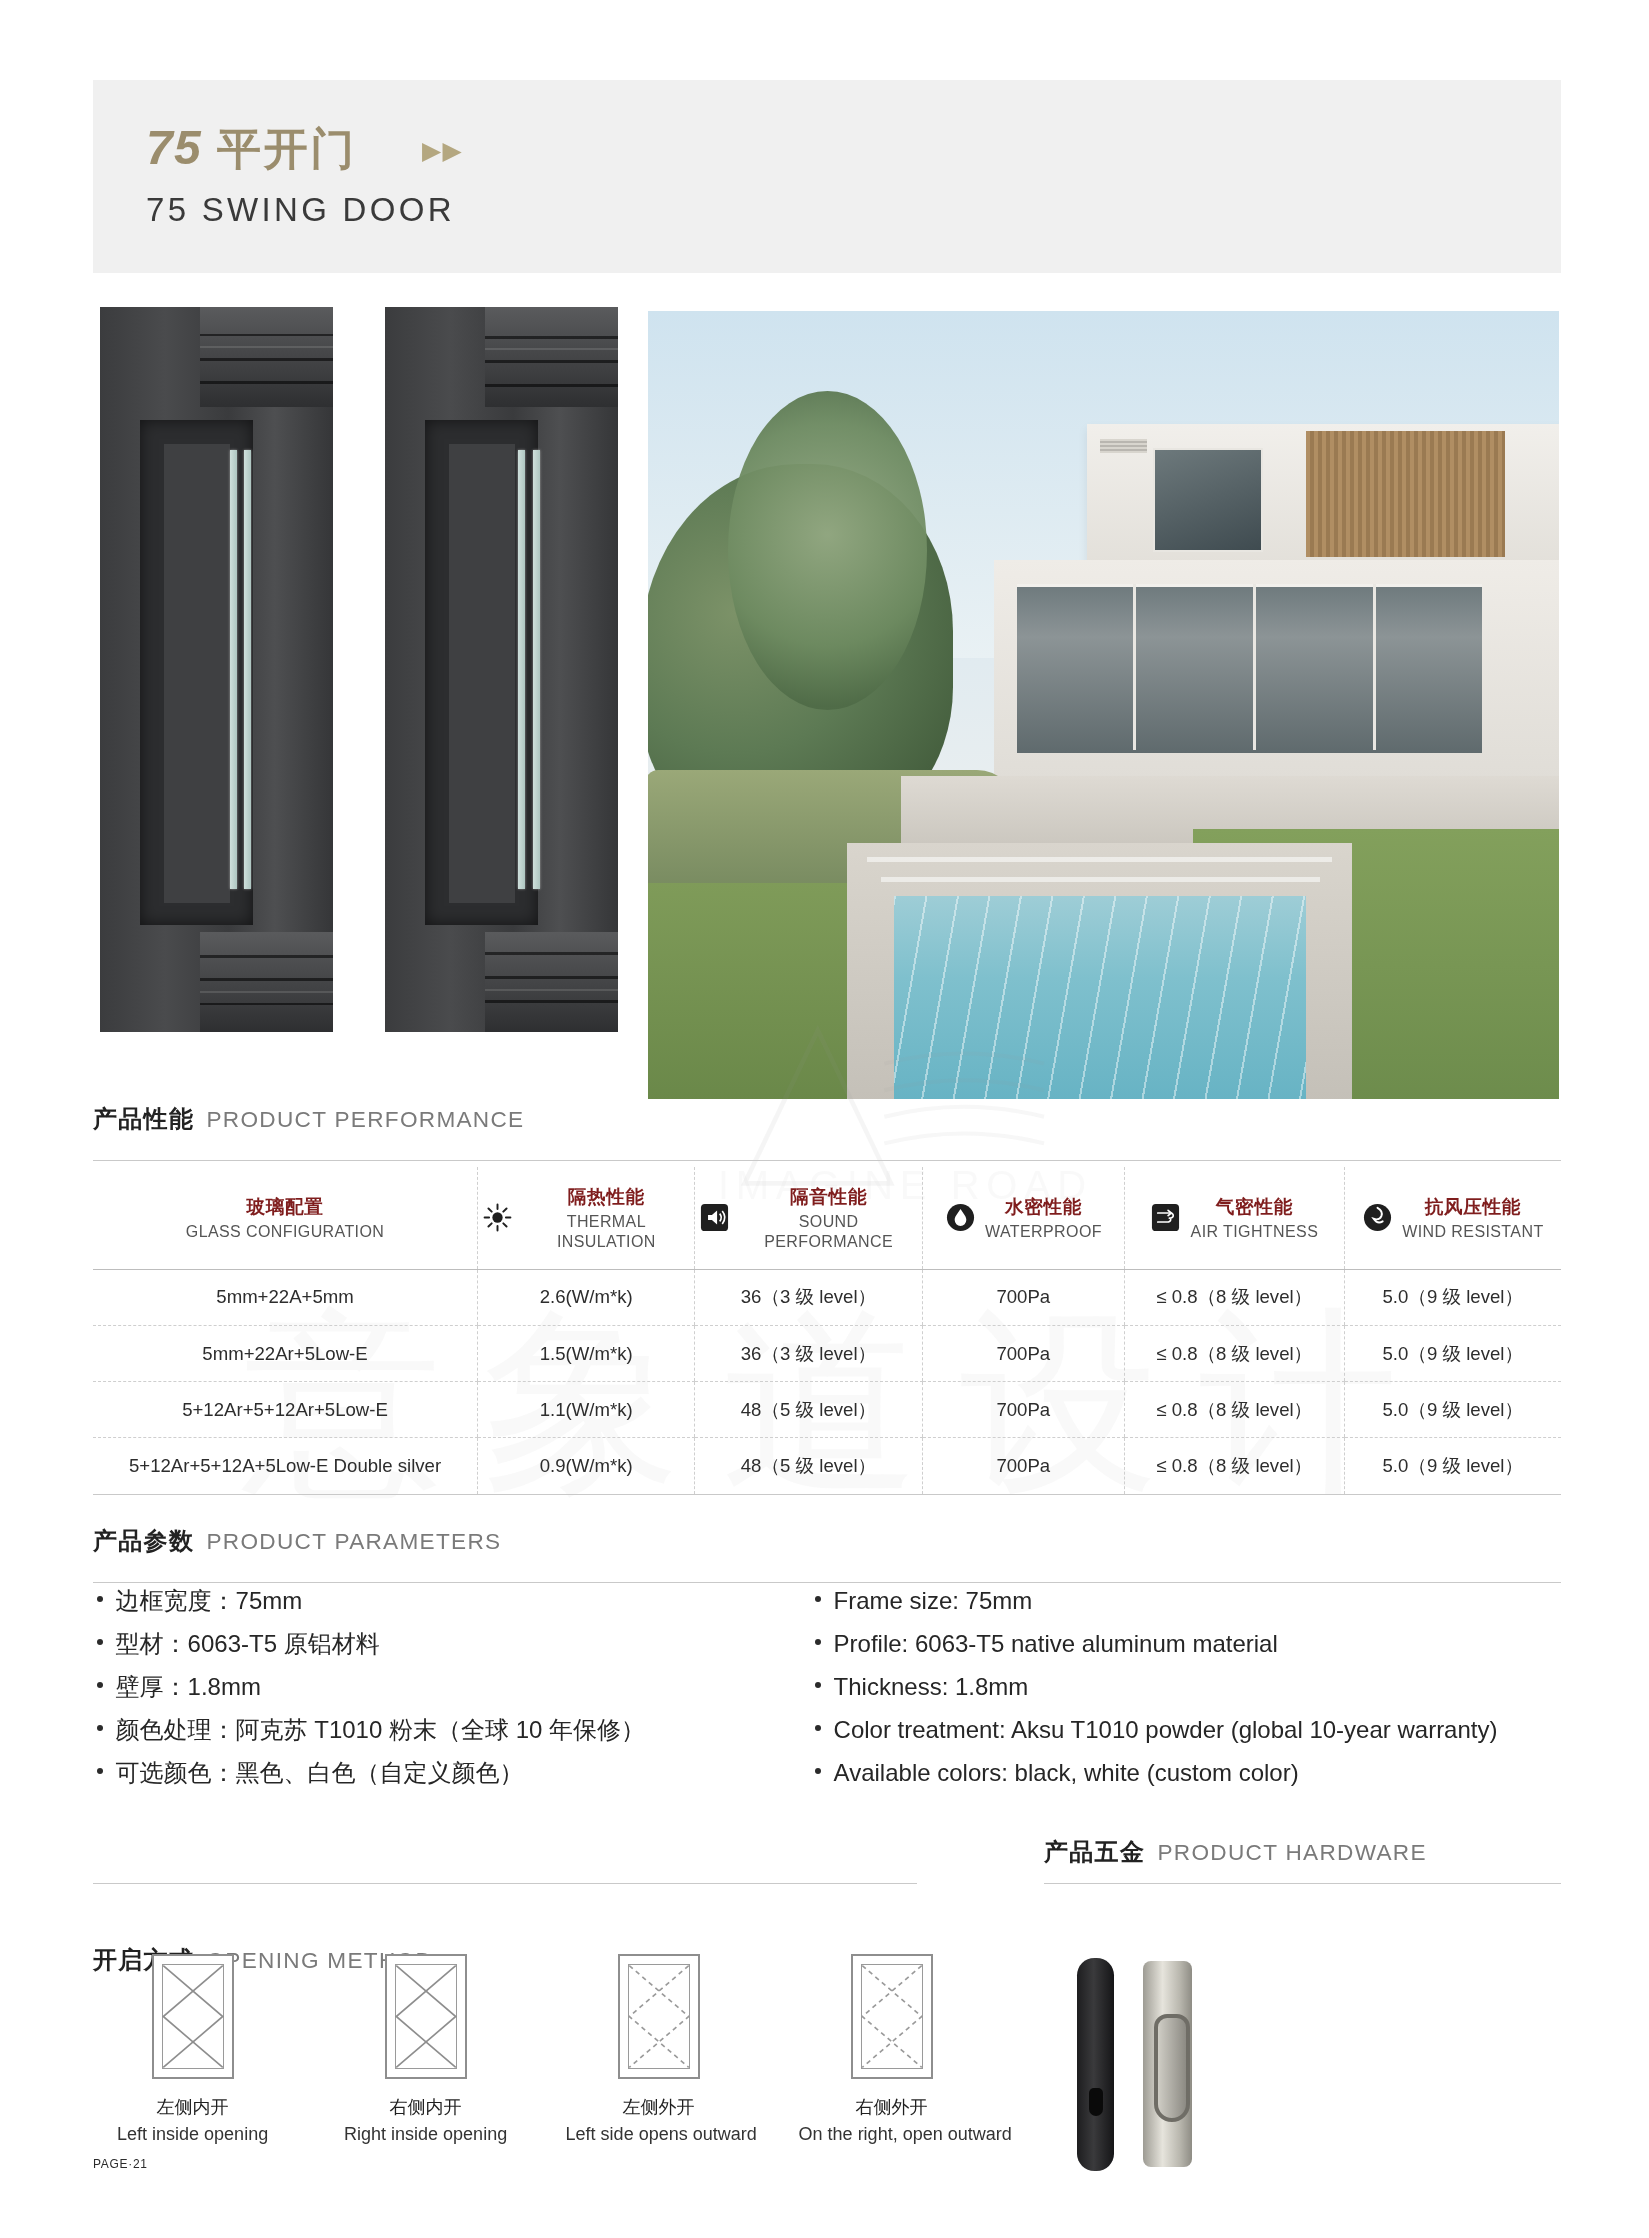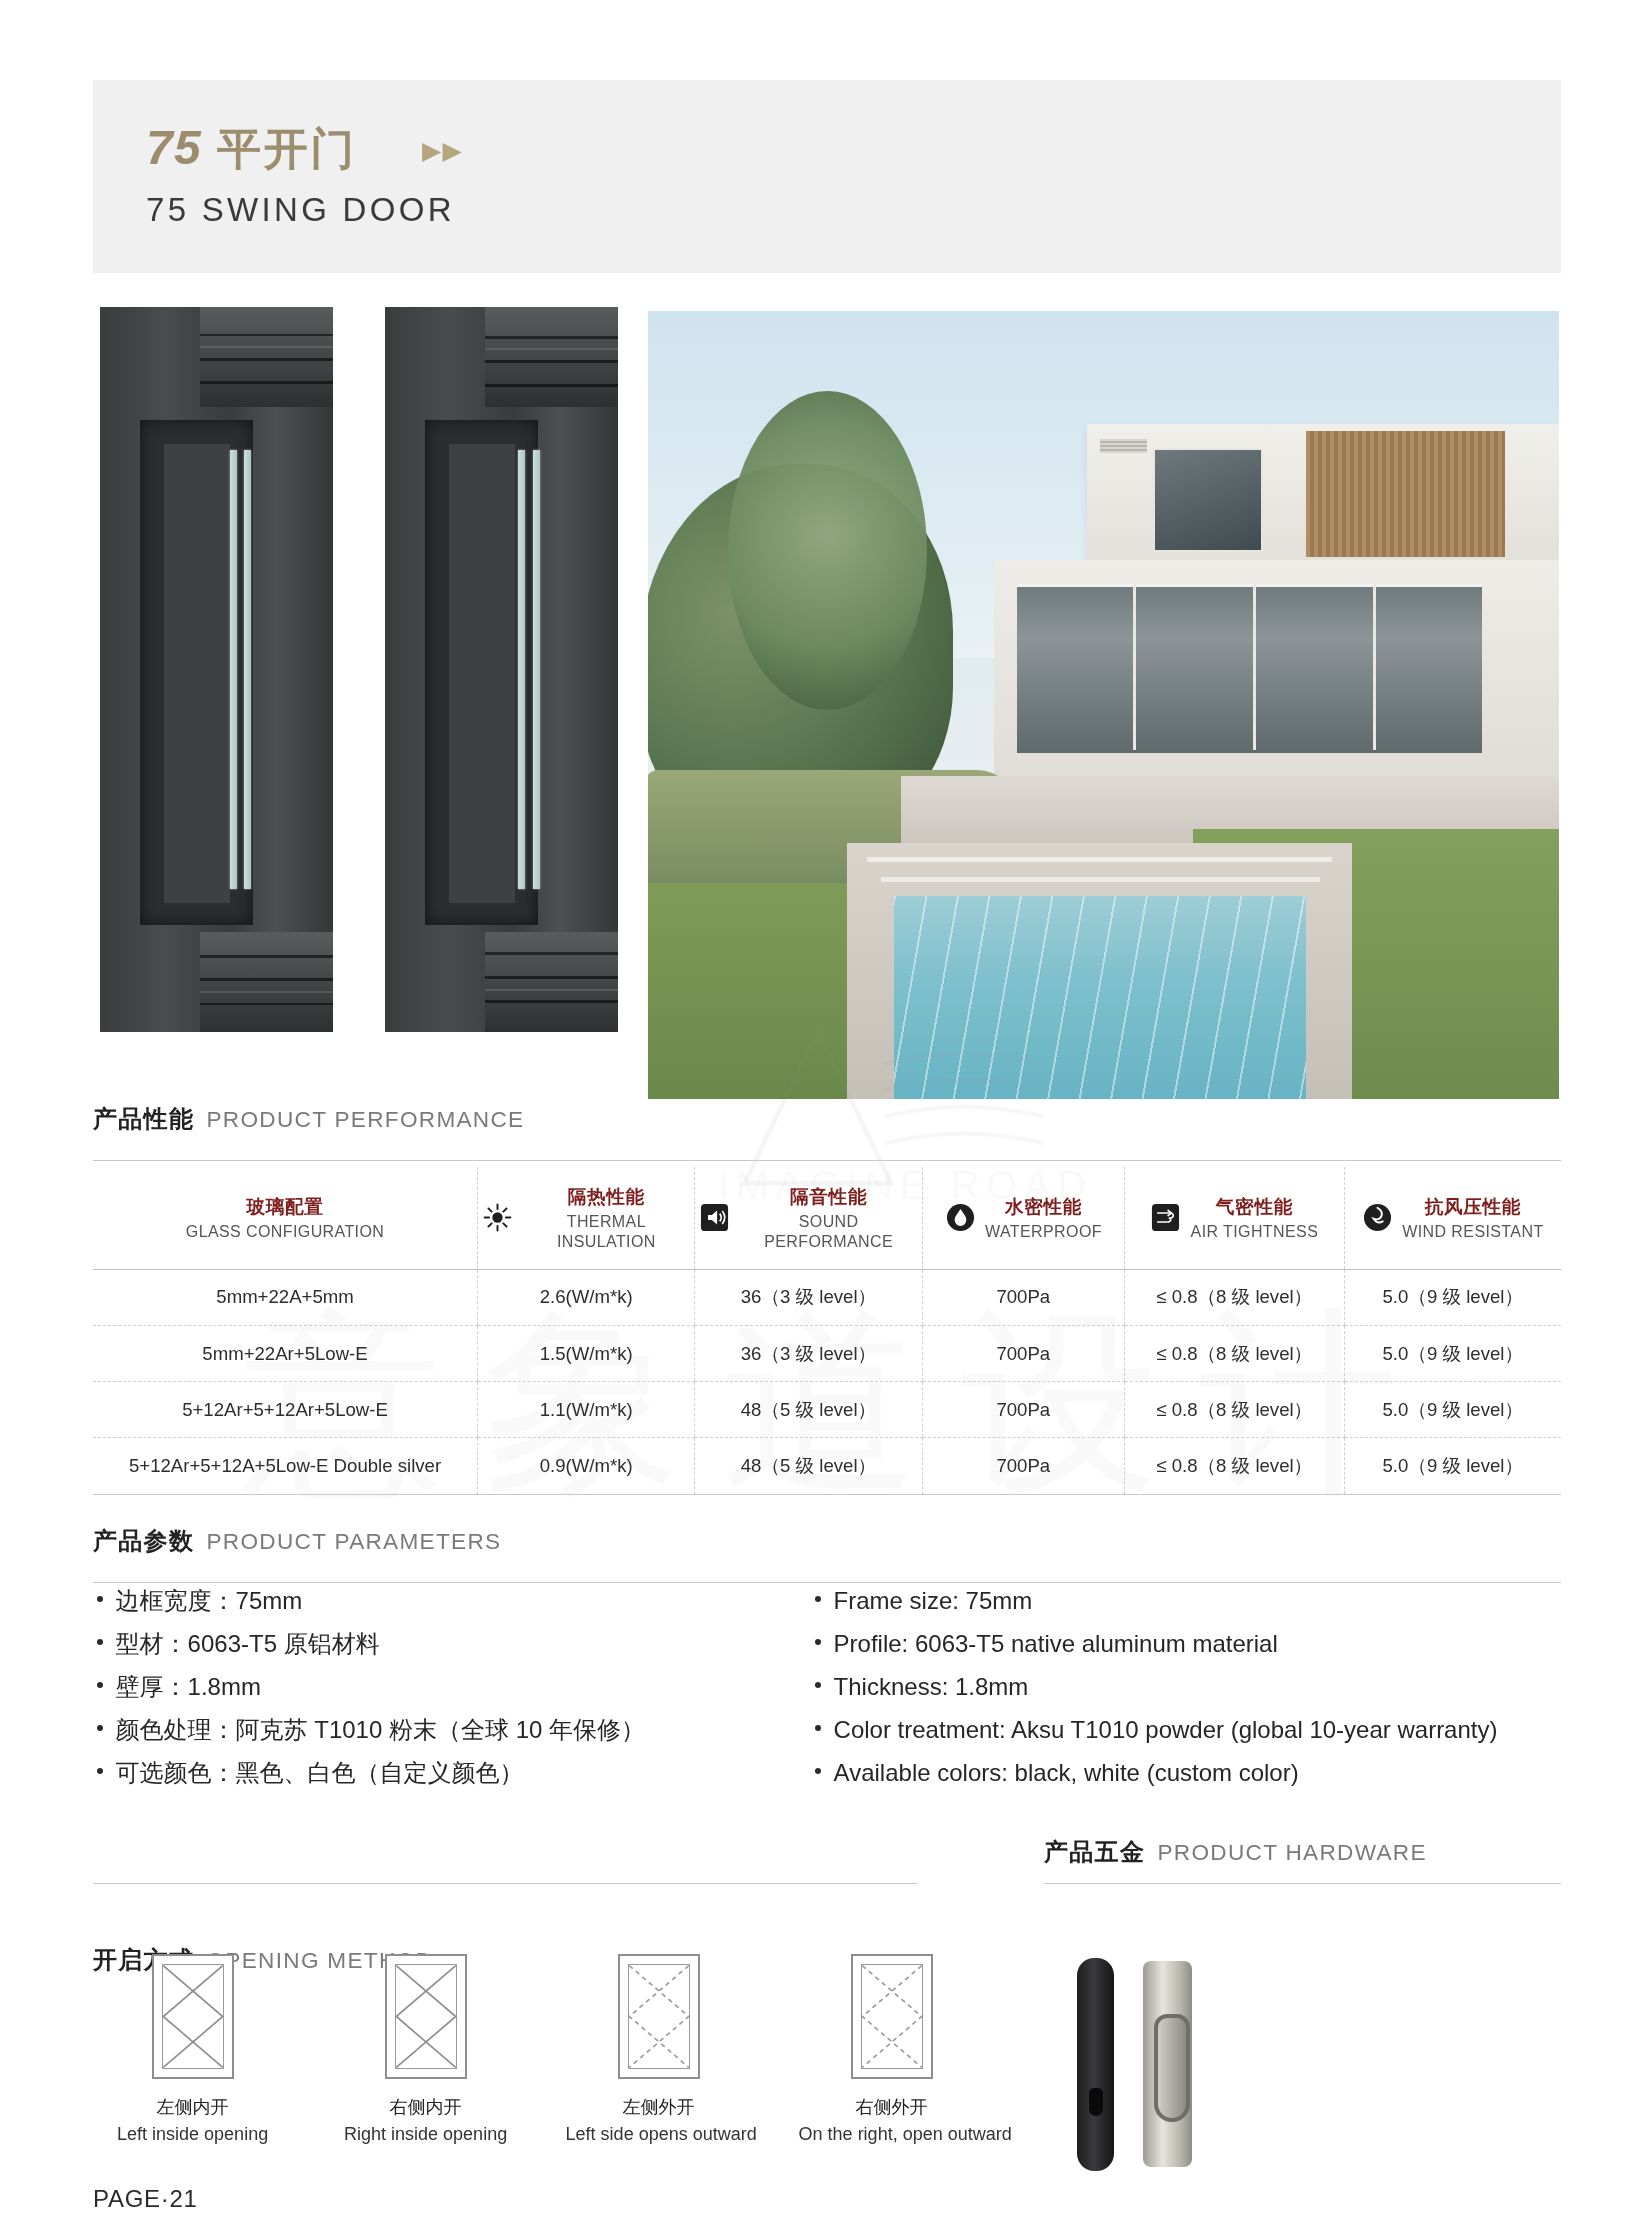--- a/index.html
+++ b/index.html
@@ -442,25 +442,24 @@
     width: 28px; height: 100px;
     border: 4.7px solid #6f6d66;
     border-radius: 14.6px 14.6px 20px 20px;
     background: linear-gradient(90deg,#cfcdc5,#8c8a83);
   }
 
   
   .footer {
     position: absolute;
     left: 93px; top: 2157px;
-    font-size: 24px;
+    font-size: 12px;
     letter-spacing: 0.7px;
     color: #2b2b2b;
     z-index: 5;
-    margin-top: 28px;
   }
 </style>
 </head>
 <body>
 
 <div class="page">
 
   <div class="watermark">
     <svg class="wm-mark" viewBox="0 0 520 260">
       <path d="M40 250 L150 20 L260 250 Z" fill="none" stroke="rgba(150,150,150,0.18)" stroke-width="7"></path>

